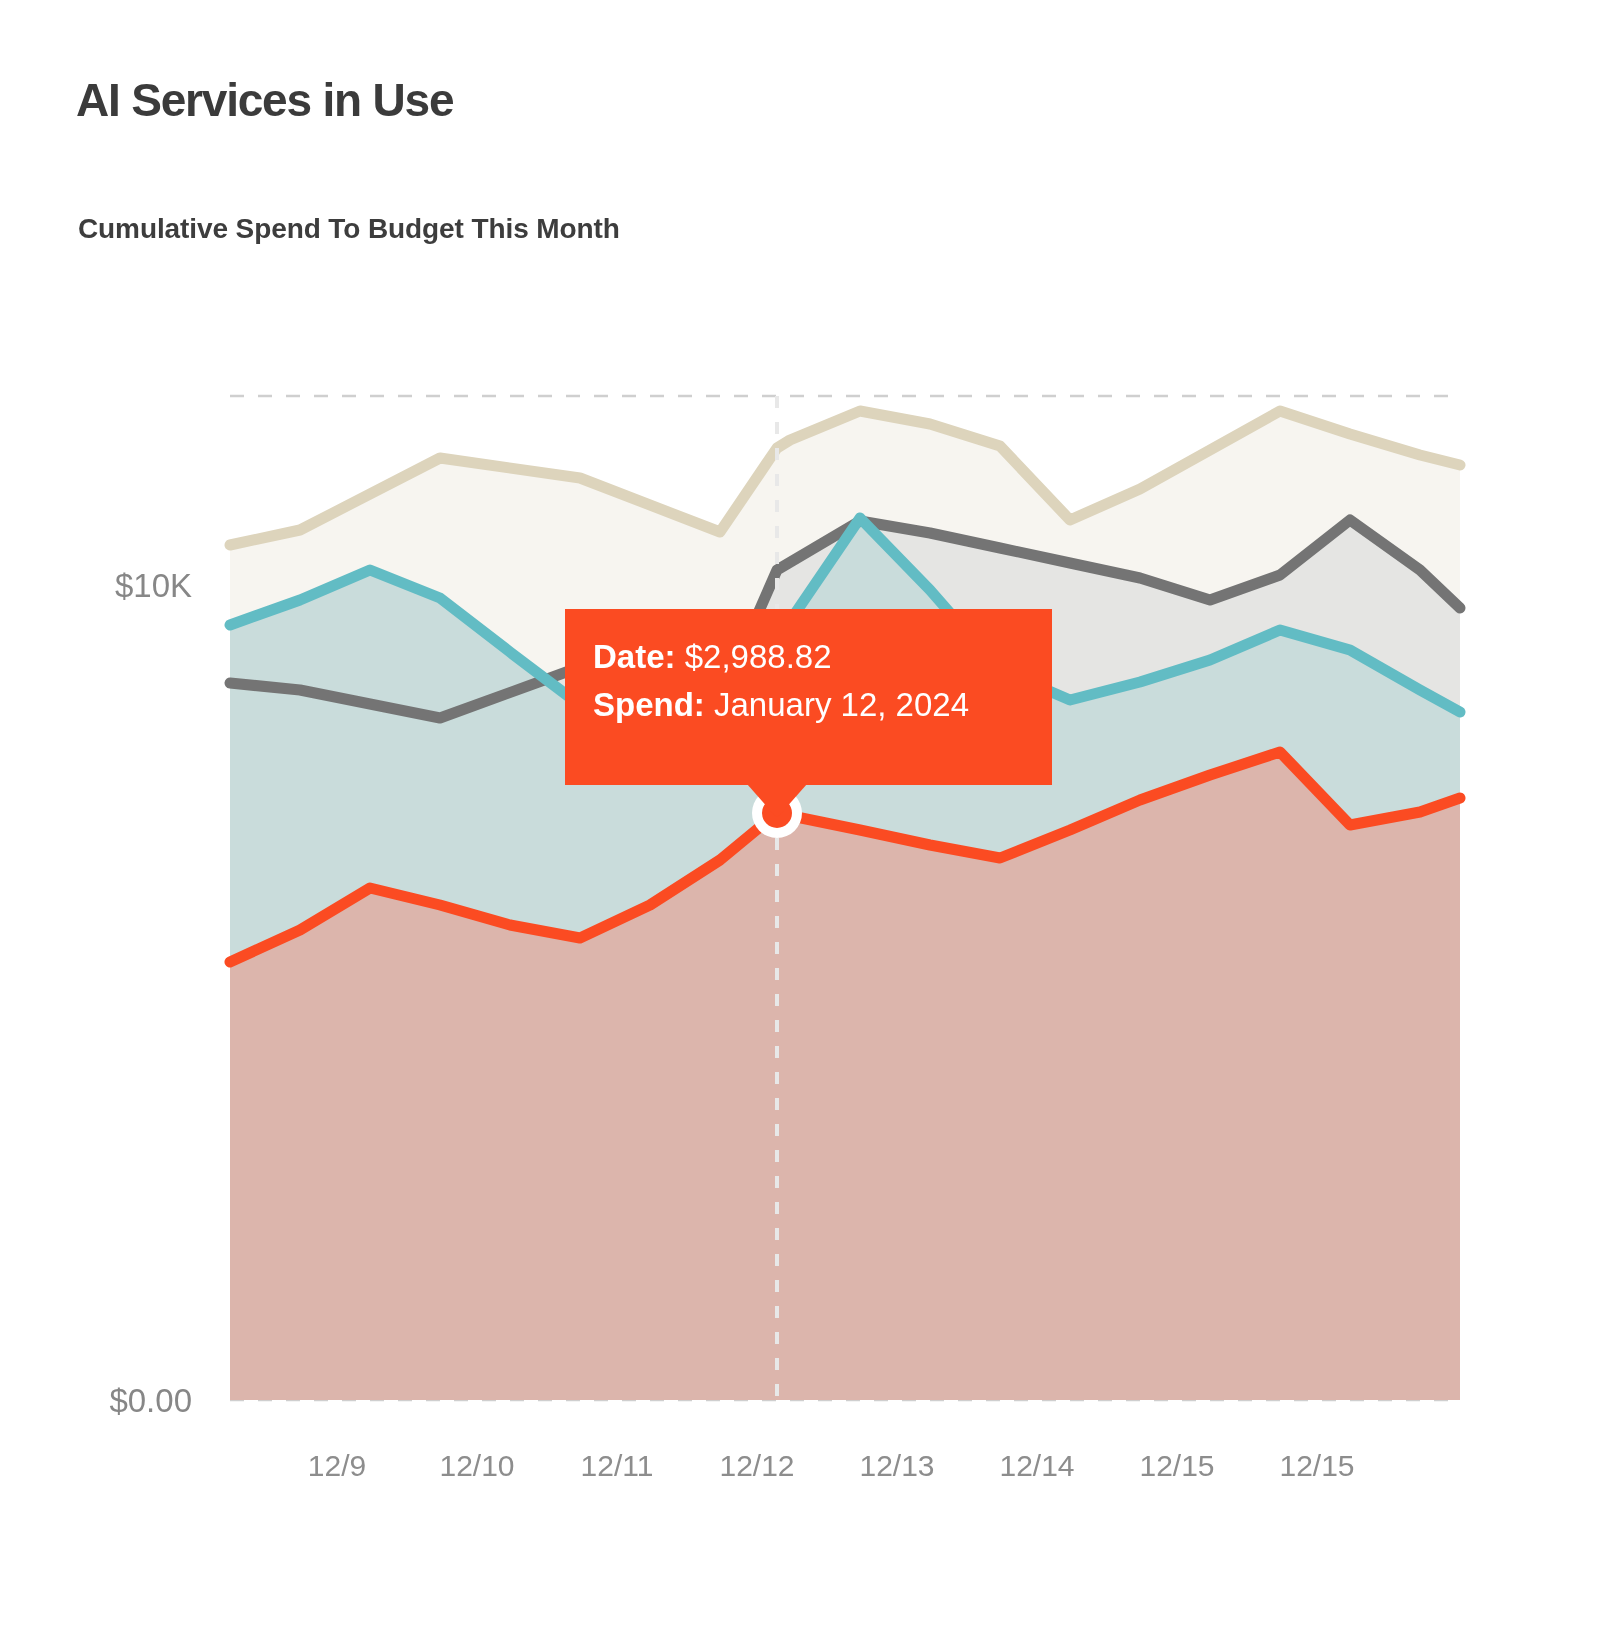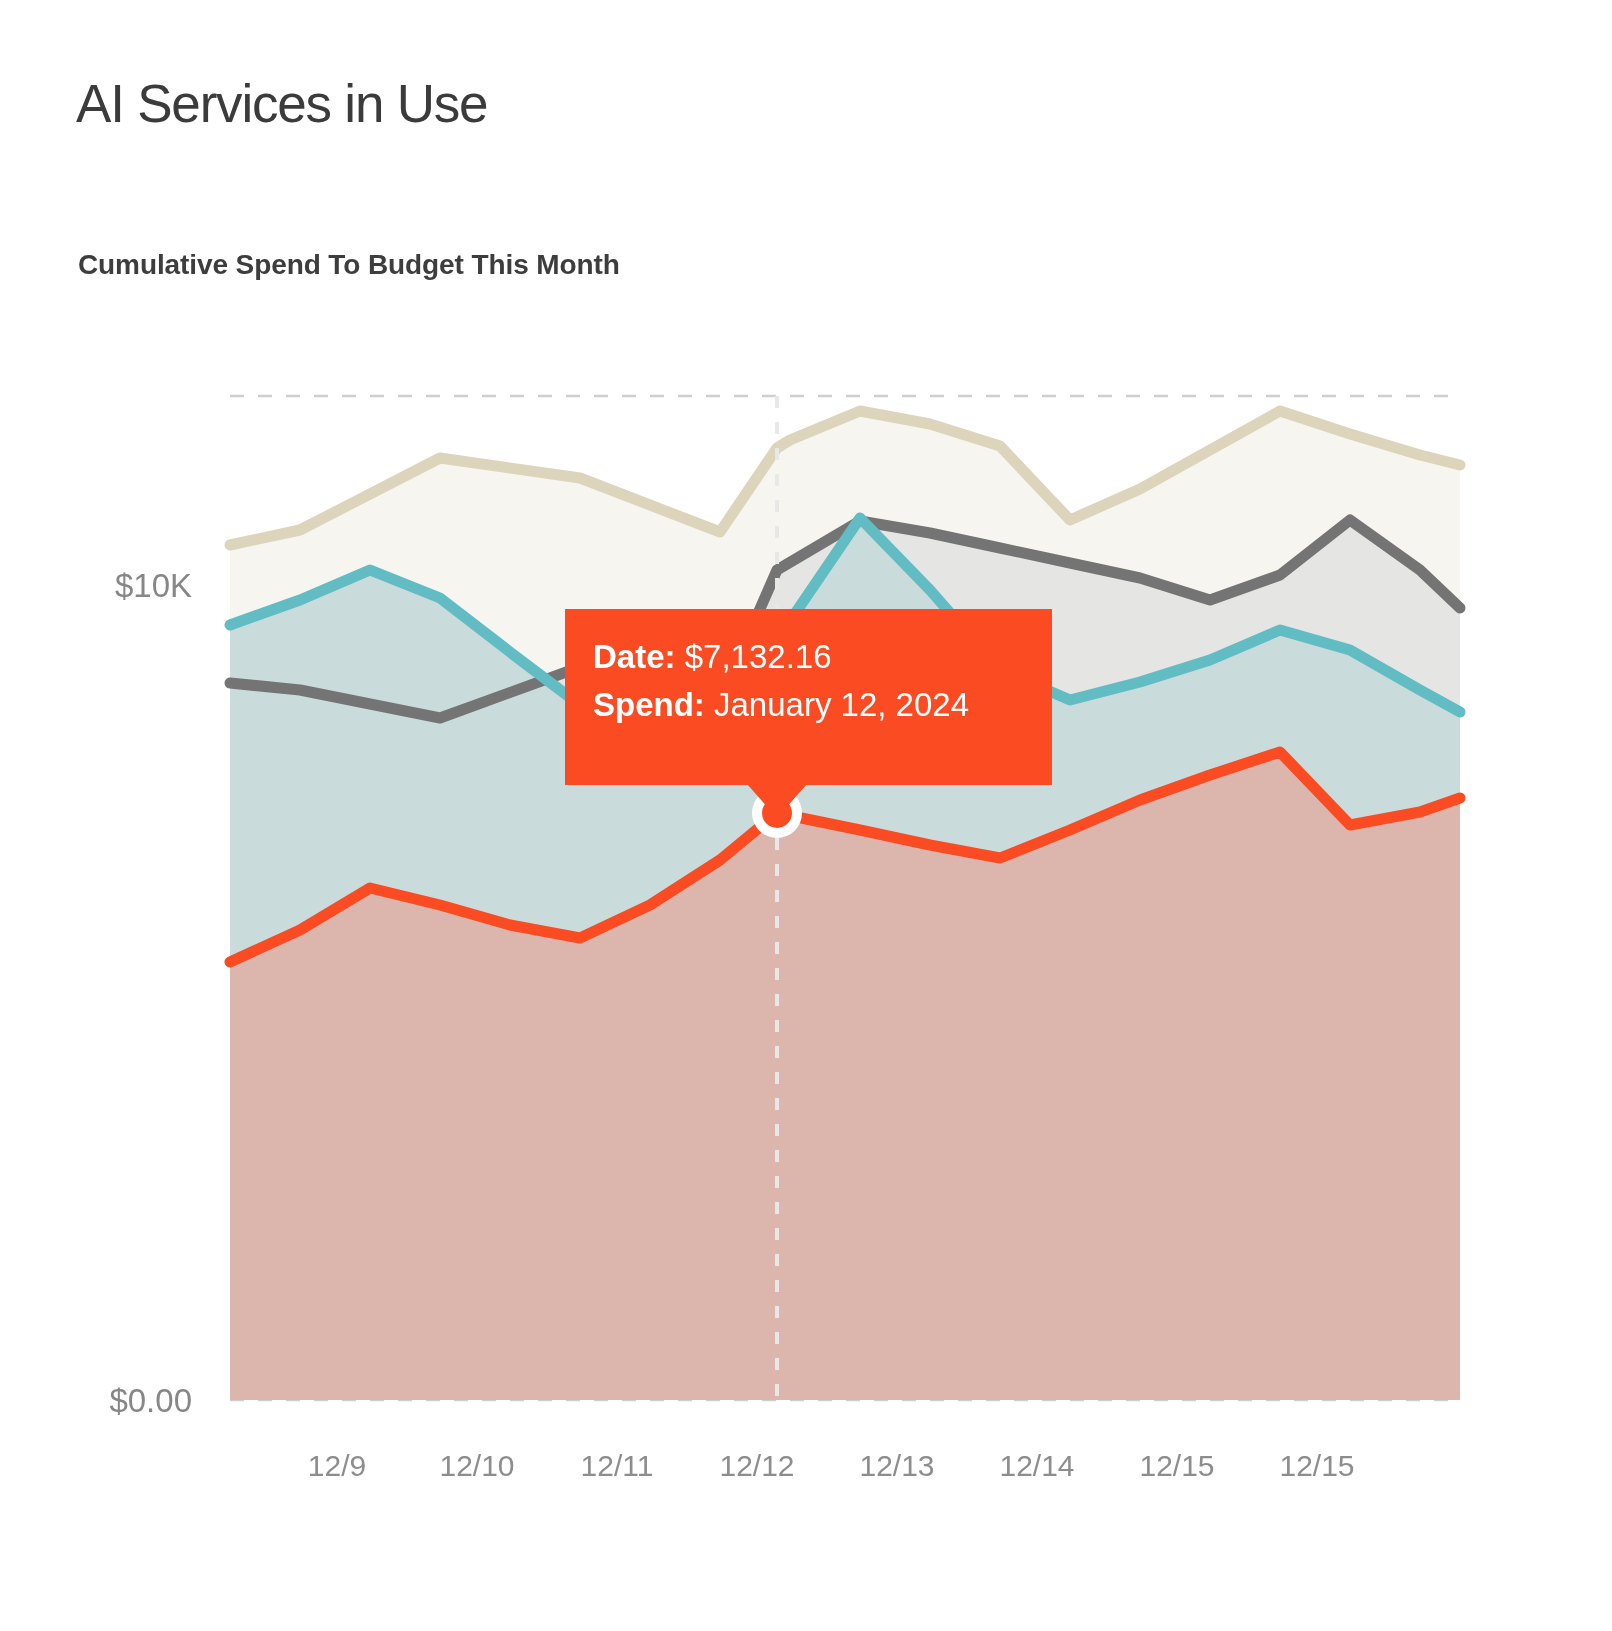--- a/index.html
+++ b/index.html
@@ -17,37 +17,36 @@
   .page {
     position: relative;
     width: 1612px;
     height: 1631px;
     background: #ffffff;
   }
   .chart-title {
     position: absolute;
     left: 76px;
     top: 76px;
-    font-size: 53px;
-    font-weight: 400;
+    font-size: 46px;
+    font-weight: 700;
     letter-spacing: -1.2px;
     color: #3b3b3b;
     line-height: 1.05;
     white-space: nowrap;
   }
   .chart-subtitle {
     position: absolute;
     left: 78px;
     top: 213px;
     font-size: 28px;
     font-weight: 700;
     letter-spacing: -0.1px;
     color: #3d3d3d;
     white-space: nowrap;
-    margin-top: 36px;
   }
   .plot-wrap {
     position: absolute;
     left: 0;
     top: 0;
     width: 1612px;
     height: 1281px;
   }
   svg.plot {
     position: absolute;
@@ -147,21 +146,21 @@
           <circle cx="777" cy="813" r="15" fill="#fb4b22"></circle>
         </g>
     </svg>
   </div>
 
   <div class="tooltip-arrow" id="tooltip-arrow" style="left: 747px; top: 784px;"></div>
 
   <div class="tooltip" id="tooltip-box" style="left: 565px; top: 609px; width: 487px; height: 176px;">
     <div class="tooltip-row">
       <span class="k">Date:</span>
-      <span>$7,132.16</span>
+      <span>$2,988.82</span>
     </div>
     <div class="tooltip-row">
       <span class="k">Spend:</span>
       <span>January 12, 2024</span>
     </div>
   </div>
 
 </div>
 
 </body></html>

